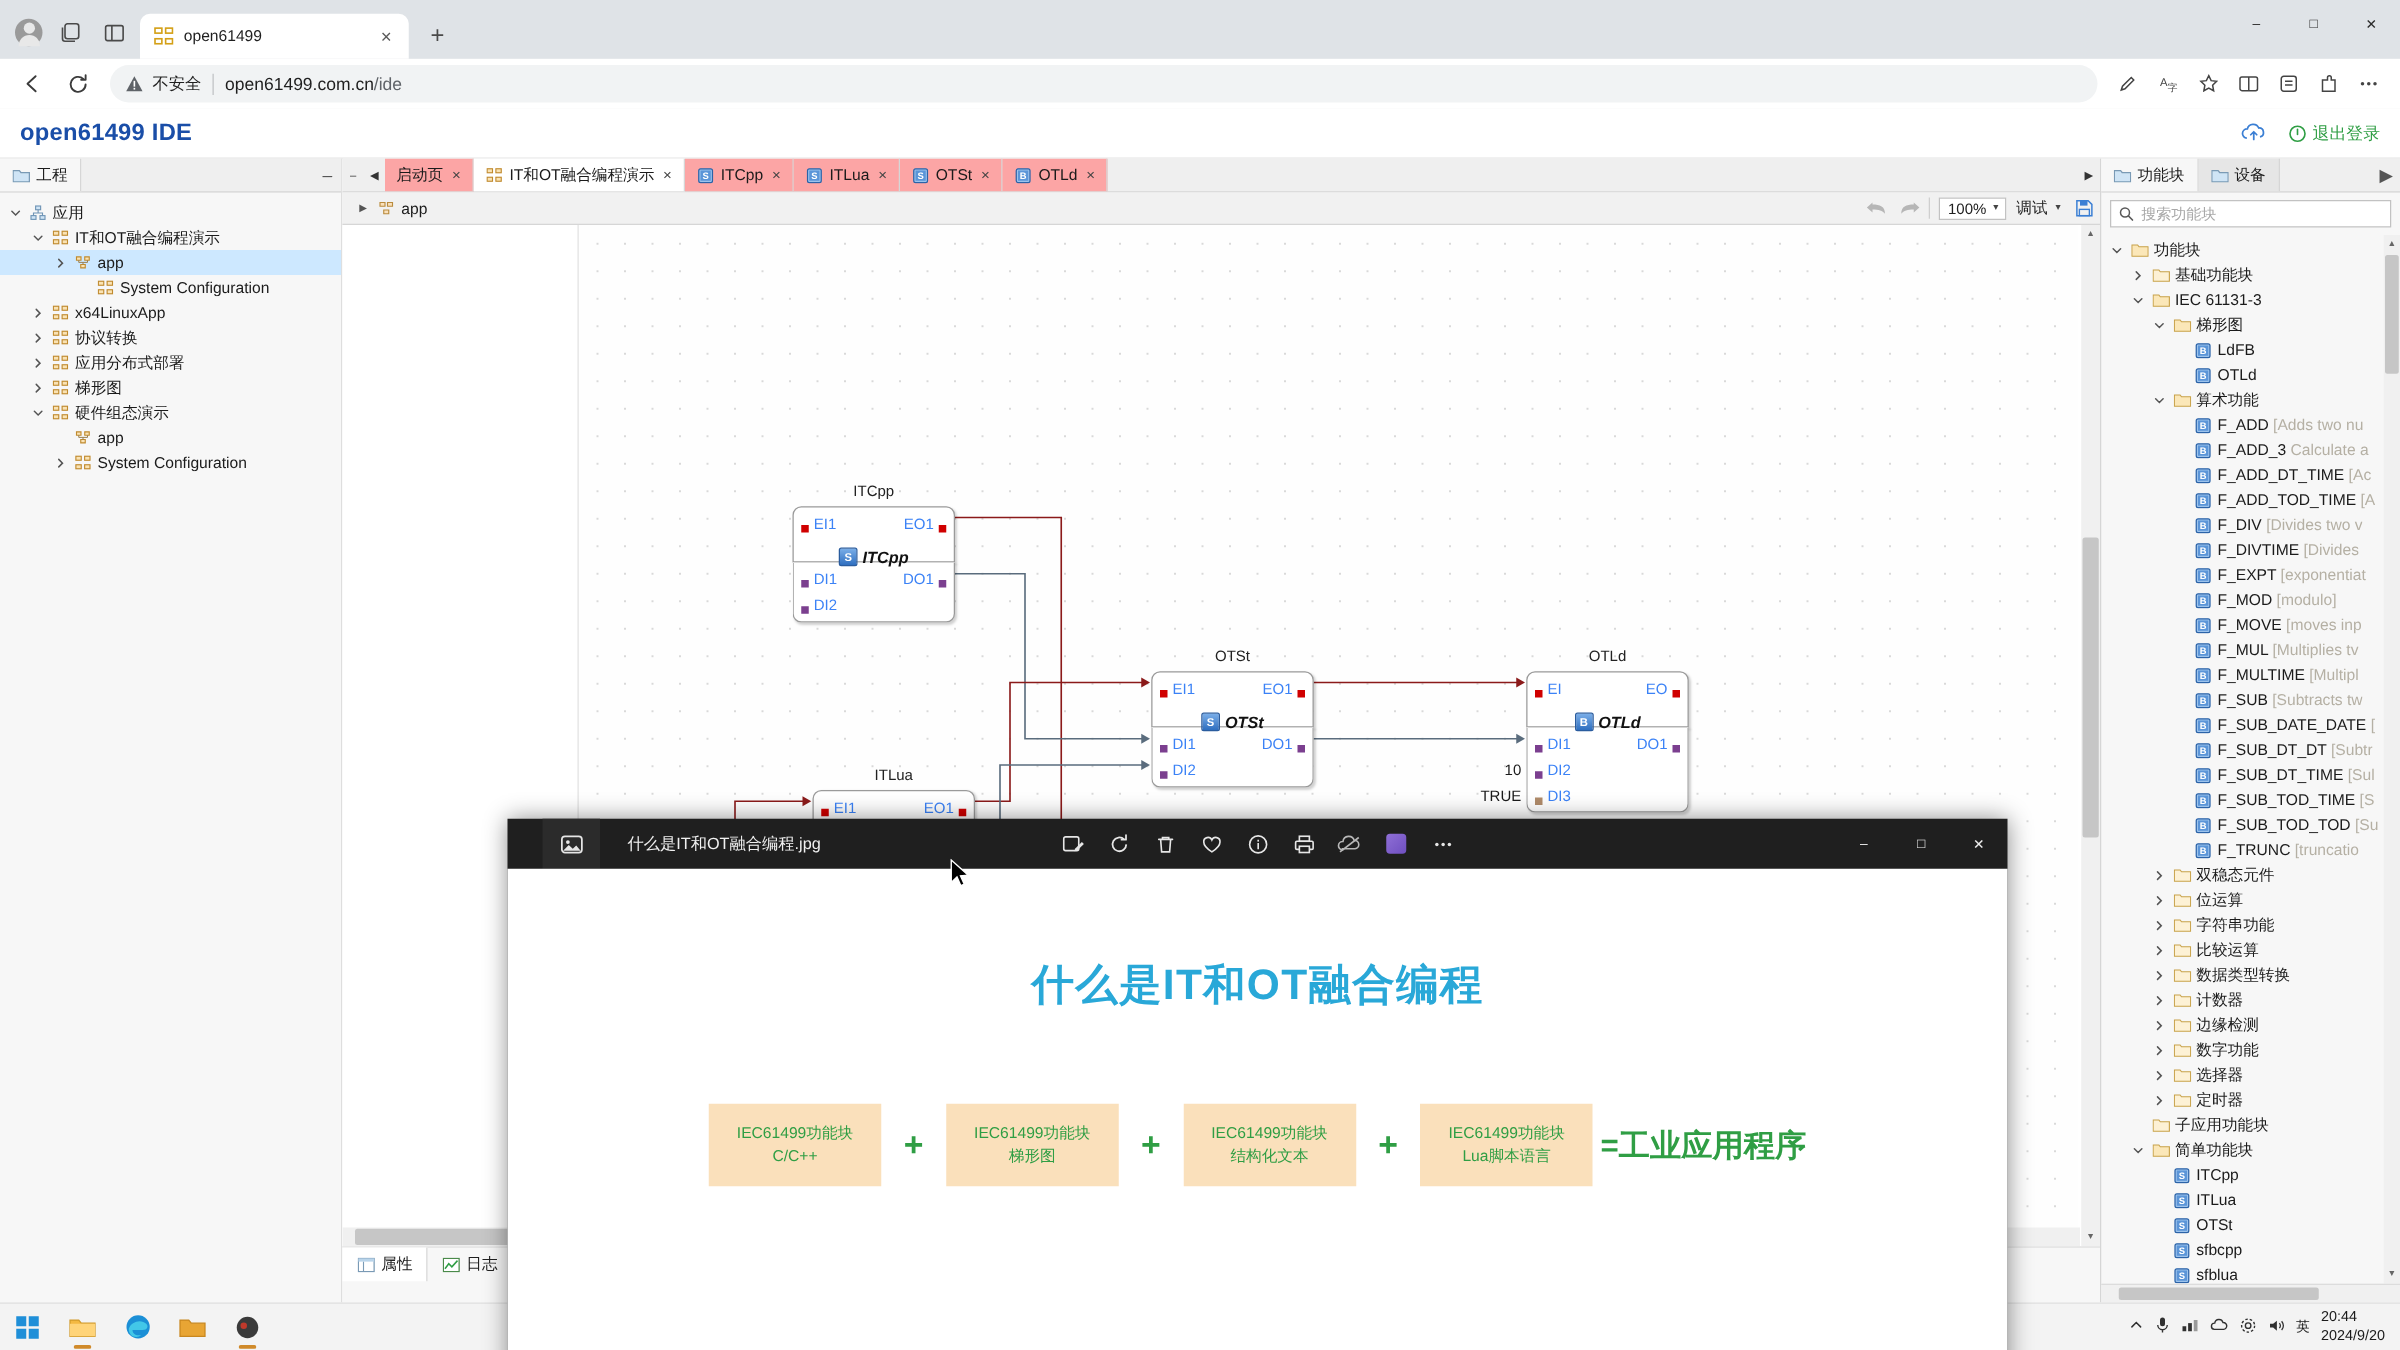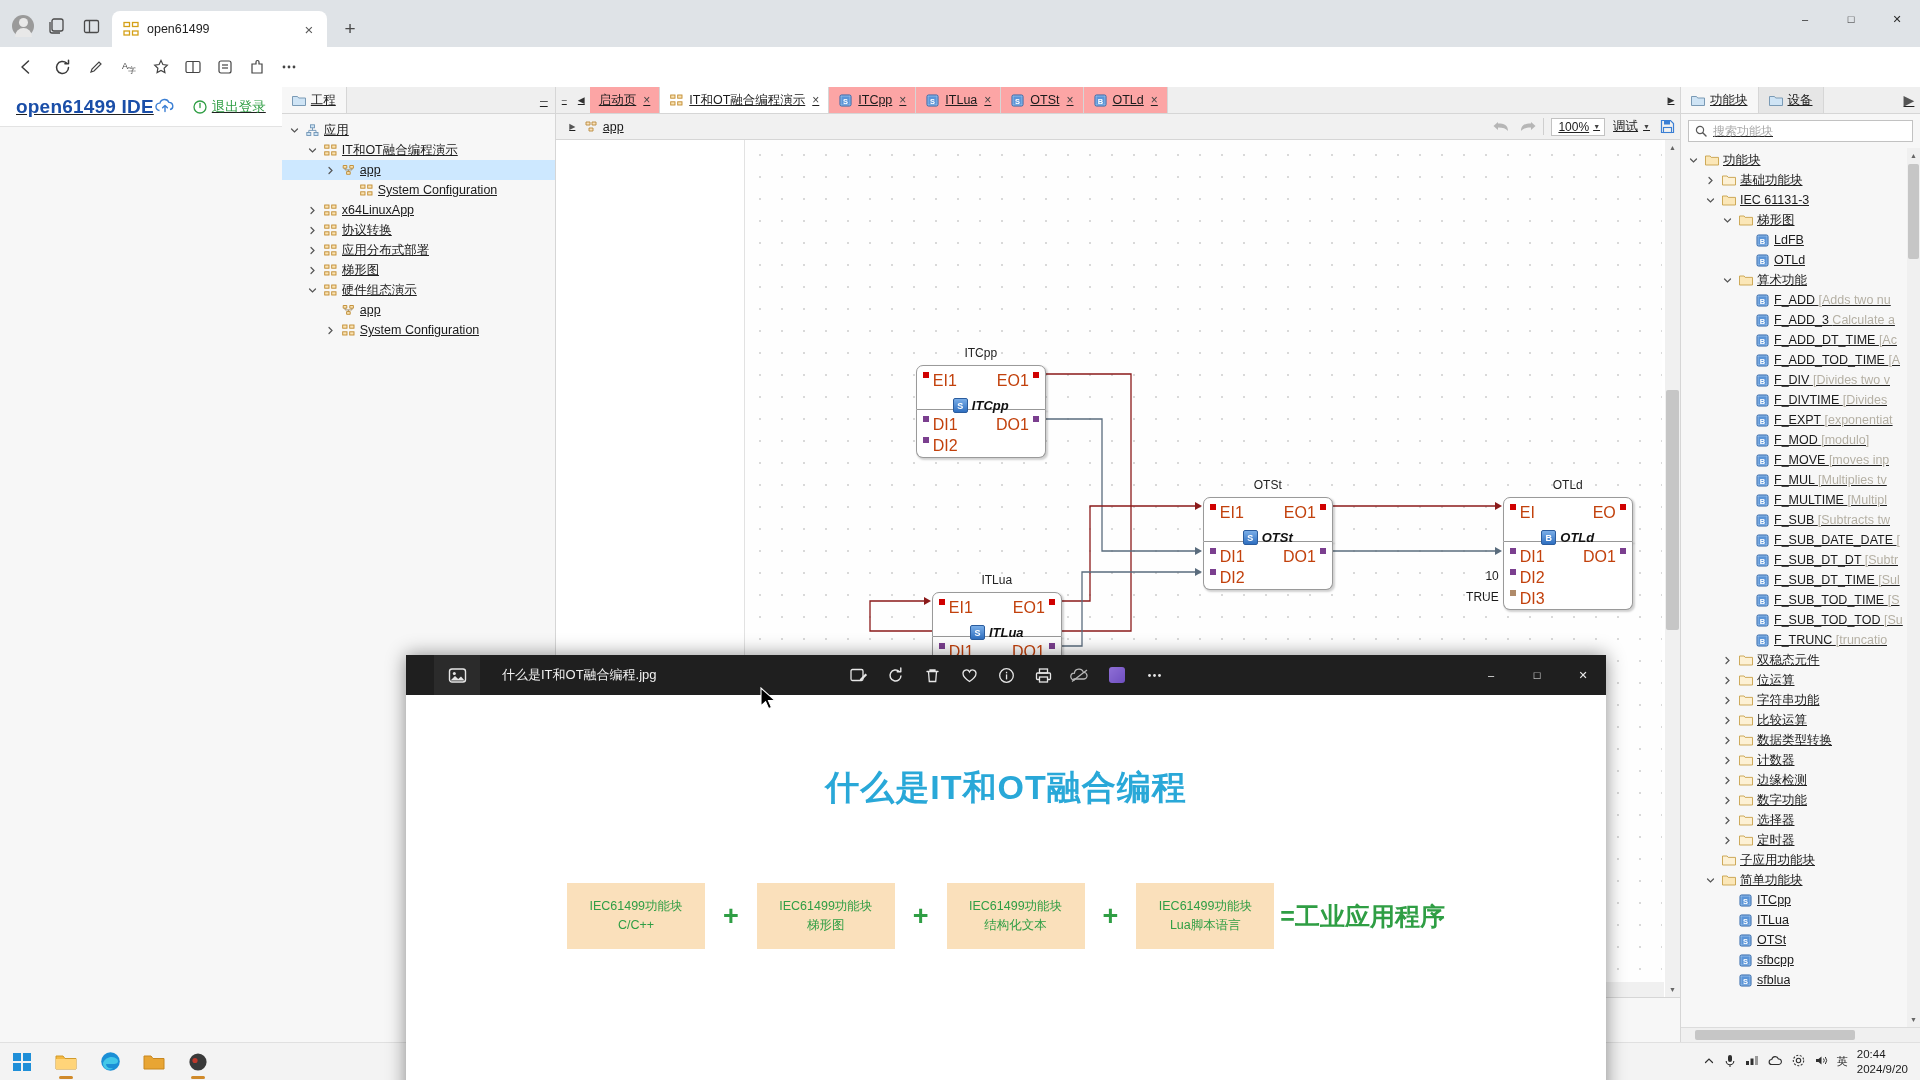--- a/index.html
+++ b/index.html
@@ -45,21 +45,21 @@
     display:flex; align-items:center; padding:0 12px; gap:7px; margin:0 6px;
   }
   .omnibox .warn-tri { width:15px;height:14px;flex:none; }
   .omni-warn { font-size:13px; color:#1f1f1f; white-space:nowrap; }
   .omni-sep { width:1px;height:17px;background:#c0c2c4; margin:0 2px; }
   .omni-url { font-size:14px; color:#1f1f1f; white-space:nowrap; }
   .omni-url .path { color:#5f6368; }
   .addr-right { display:flex; align-items:center; gap:2px; }
   .addr-right .nav-btn { width:30px;height:30px; }
   
-  .ide { height:calc(1080px - 47px - 40px - 38px); display:flex; flex-direction:row; background:#f7f7f7; position:relative;text-decoration:underline; }
+  .ide { height:calc(1080px - 47px - 40px - 38px); display:flex; flex-direction:column; background:#f7f7f7; position:relative; }
   .ide-header { height:40px; display:flex; align-items:center; padding:0 16px; background:#fff; border-bottom:1px solid #e3e3e3;}
   .ide-logo { font-size:19px; font-weight:bold; color:#1a4ea8; letter-spacing:.2px;}
   .ide-header-right { margin-left:auto; display:flex; align-items:center; gap:17px; }
   .logout { color:#2f9e44; font-size:13.5px; display:flex; align-items:center; gap:5px;}
   .cloud-icn { color:#3b7fd4; }
   .ide-body { flex:1; display:flex; min-height:0; }
   
   .left-panel { width:274px; background:#f7f7f7; border-right:1px solid #d6d6d6; display:flex; flex-direction:column; }
   .panel-tabrow { height:27px; display:flex; align-items:stretch; background:#efefef; border-bottom:1px solid #d6d6d6; }
   .panel-tab {
@@ -109,21 +109,21 @@
   .canvas-left-white { position:absolute;left:0;top:0;width:188px;bottom:0;background:#fff; }
   svg.wires { position:absolute; left:0; top:0; width:100%; height:100%; pointer-events:none;}
   .fb { position:absolute; }
   .fb-name { position:absolute; top:-19px; width:100%; text-align:center; font-size:12px; color:#222;}
   .fb-head, .fb-body {
     background:#fff; border:1px solid #9a9a9a; box-shadow:1.5px 1.5px 2px rgba(0,0,0,.18);
     position:relative;
   }
   .fb-head { border-radius:7px 7px 0 0; }
   .fb-body { border-radius:0 0 7px 7px; border-top:none; }
-  .port { position:absolute; font-size:16px; color:#c2410c; display:flex; align-items:flex-start; gap:4px; white-space:nowrap;}
+  .port { position:absolute; font-size:12px; color:#3b82f6; display:flex; align-items:flex-end; gap:4px; white-space:nowrap;}
   .port.out { right:6px; flex-direction:row; }
   .port.in  { left:6px; }
   .sq { width:6px;height:6px;flex:none; }
   .sq.ev { background:#d00000; }
   .sq.dt { background:#7b3f8f; }
   .sq.dt2{ background:#b08b6a; }
   .fb-type { position:absolute; left:0; right:0; display:flex; align-items:center; justify-content:center; gap:4px;
              font-style:italic; font-weight:bold; font-size:13px; color:#111;}
   .fbico { width:15px;height:15px; border-radius:2px; display:flex;align-items:center;justify-content:center;
            font-size:9px;font-weight:bold;color:#fff; font-style:normal;}
@@ -220,20 +220,30 @@
   <div class="nav-btn">
     <svg width="20" height="20" viewBox="0 0 20 20">
         <path d="M12.5 4 L6 10 L12.5 16" fill="none" stroke="#3b3b3b" stroke-width="1.5" stroke-linecap="round" stroke-linejoin="round"></path>
       </svg>
   </div>
   <div class="nav-btn">
     <svg width="19" height="19" viewBox="0 0 19 19">
         <path d="M15.5 9.5a6 6 0 1 1-1.9-4.4" fill="none" stroke="#3b3b3b" stroke-width="1.5" stroke-linecap="round"></path>
         <path d="M15.5 2.2v3.6h-3.6" fill="none" stroke="#3b3b3b" stroke-width="1.5" stroke-linecap="round" stroke-linejoin="round"></path>
       </svg>
+  </div>
+  <div class="omnibox">
+    <svg class="warn-tri" viewBox="0 0 16 15">
+      <path d="M8 1 L15 14 L1 14 Z" fill="#5f6368"></path>
+        <rect x="7.3" y="5" width="1.4" height="5" fill="#fff"></rect>
+        <rect x="7.3" y="11" width="1.4" height="1.5" fill="#fff"></rect>
+    </svg>
+    <span class="omni-warn">不安全</span>
+    <span class="omni-sep"></span>
+    <span class="omni-url"><span>open61499.com.cn</span><span class="path">/ide</span></span>
   </div>
   <div class="addr-right">
     <div class="nav-btn">
         <svg width="18" height="18" viewBox="0 0 18 18">
           <path d="M3 14l1-3 7-7 2 2-7 7z" fill="none" stroke="#444" stroke-width="1.2"></path>
         </svg>
       </div>
     <div class="nav-btn">
         <svg width="18" height="18" viewBox="0 0 18 18">
           <text x="2" y="11" font-size="9" fill="#444" font-family="sans-serif">A</text>

